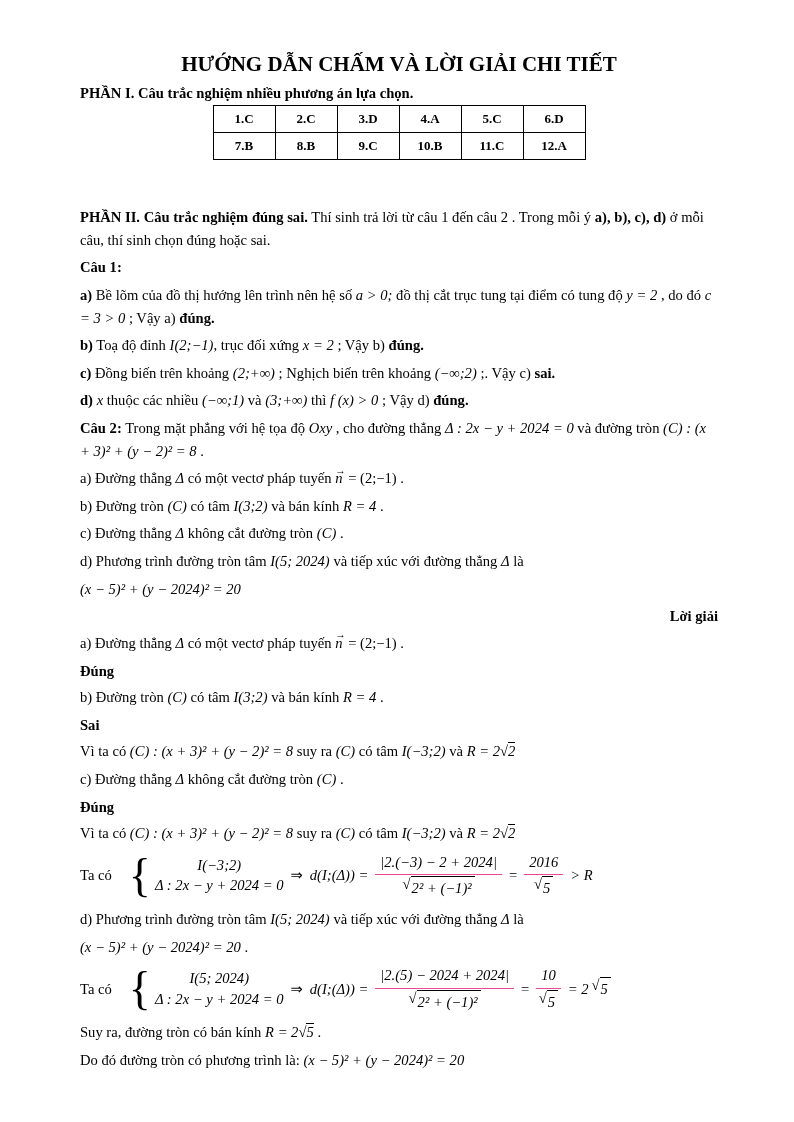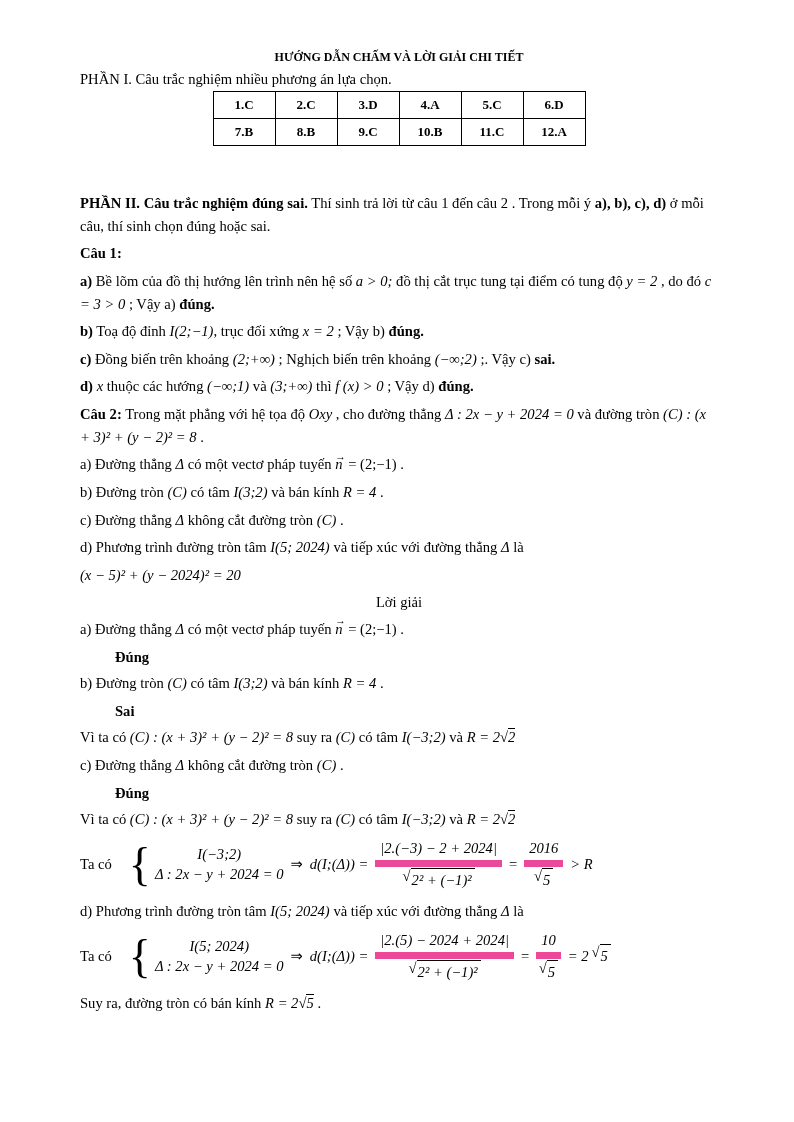--- a/index.html
+++ b/index.html
@@ -10,38 +10,38 @@
     font-family:"Liberation Serif", serif;
     font-size:14.6px; line-height:1.55; color:#000;
   }
   .center { text-align:center; }
   .b { font-weight:bold; }
   .i { font-style:italic; }
   .rad { border-top:1px solid #000; }
   .vec { font-style:italic; position:relative; margin-right:2px; }
   .vec::after { content:"→"; position:absolute; left:0; top:-0.75em; font-size:0.7em; font-style:normal; }
   .para { margin:0 0 4px 0; }
-  .doc-title { font-weight:bold; font-size:12px; margin-bottom:1px; }
-  .p1-heading { font-weight:normal; margin-bottom:1px; }
+  .doc-title { font-weight:bold; font-size:21px; margin-bottom:1px; }
+  .p1-heading { font-weight:bold; margin-bottom:1px; }
   .table-title { font-weight:bold; margin-bottom:2px; }
   table.ans-table { border-collapse:collapse; margin:0 auto 46px auto; }
   table.ans-table td {
     border:1.6px solid #000; width:62px; height:27px;
     text-align:center; font-weight:bold; font-size:13px; padding:1px 4px;
   }
   .part2-intro { margin-bottom:5px; }
   .stmt { margin-bottom:5px; }
-  .verdict { margin-bottom:4px; font-weight:bold;margin-left:35px; }
-  .loigiai { text-align:center; font-weight:normal; margin:2px 0 4px 0; }
+  .verdict { margin-bottom:4px; font-weight:bold; }
+  .loigiai { text-align:right; font-weight:bold; margin:2px 0 4px 0; }
   .formula-row { display:flex; align-items:center; gap:7px; margin:6px 0 8px 0; }
   .cases { display:inline-flex; align-items:center; margin-left:10px; }
   .cases::before { content:"{"; font-size:46px; font-weight:200; line-height:0.9; margin-right:4px; }
   .case-stack { display:inline-flex; flex-direction:column; align-items:center; font-style:italic; line-height:1.4; }
   .frac { display:inline-flex; flex-direction:column; align-items:center; font-style:italic; }
-  .frac .num { padding:0 5px 1px 5px; border-bottom:7px solid #ec4899; white-space:nowrap; }
+  .frac .num { padding:0 5px 1px 5px; border-bottom:1px solid #ec4899; white-space:nowrap; }
   .frac .den { padding-top:1px; display:inline-flex; align-items:flex-start; white-space:nowrap; }
   .sqrtwrap { display:inline-flex; align-items:flex-start; }
   .sqrtwrap::before { content:"√"; font-style:normal; line-height:1.15; }
   .sqrtwrap .rad { padding:0 3px 0 1px; }
 </style>
 </head>
 <body>
 
 <div class="page">
 
@@ -70,21 +70,21 @@
       </tr>
     </tbody>
   </table>
 
   <div class="para part2-intro"><span class="b">PHẦN II. Câu trắc nghiệm đúng sai.</span><span> Thí sinh trả lời từ câu 1 đến câu 2 . Trong mỗi ý </span><span class="b">a), b), c), d)</span><span> ở mỗi câu, thí sinh chọn đúng hoặc sai.</span></div>
 
   <div class="para stmt"><span class="b">Câu 1:</span></div>
   <div class="para stmt"><span class="b">a)</span><span> Bề lõm của đồ thị hướng lên trình nên hệ số </span><span class="i">a &gt; 0;</span><span> đồ thị cắt trục tung tại điểm có tung độ </span><span class="i">y = 2</span><span> , do đó </span><span class="i">c = 3 &gt; 0</span><span> ; Vậy a) </span><span class="b">đúng.</span></div>
   <div class="para stmt"><span class="b">b)</span><span> Toạ độ đỉnh </span><span class="i">I(2;−1)</span><span>, trục đối xứng </span><span class="i">x = 2</span><span> ; Vậy b) </span><span class="b">đúng.</span></div>
   <div class="para stmt"><span class="b">c)</span><span> Đồng biến trên khoảng </span><span class="i">(2;+∞)</span><span> ; Nghịch biến trên khoảng </span><span class="i">(−∞;2)</span><span> ;. Vậy c) </span><span class="b">sai.</span></div>
-  <div class="para stmt"><span class="b">d) </span><span class="i">x</span><span> thuộc các hướng </span><span class="i">(−∞;1)</span><span> và </span><span class="i">(3;+∞)</span><span> thì </span><span class="i">f (x) &gt; 0</span><span> ; Vậy d) </span><span class="b">đúng.</span></div>
+  <div class="para stmt"><span class="b">d) </span><span class="i">x</span><span> thuộc các nhiều </span><span class="i">(−∞;1)</span><span> và </span><span class="i">(3;+∞)</span><span> thì </span><span class="i">f (x) &gt; 0</span><span> ; Vậy d) </span><span class="b">đúng.</span></div>
 
   <div class="para stmt"><span class="b">Câu 2:</span><span> Trong mặt phẳng với hệ tọa độ </span><span class="i">Oxy</span><span> , cho đường thẳng </span><span class="i">Δ : 2x − y + 2024 = 0</span><span> và đường tròn </span><span class="i">(C) : (x + 3)² + (y − 2)² = 8</span><span> .</span></div>
   <div class="para stmt"><span>a) Đường thẳng </span><span class="i">Δ</span><span> có một vectơ pháp tuyến </span><span class="vec">n</span><span> = (2;−1) .</span></div>
   <div class="para stmt"><span>b) Đường tròn </span><span class="i">(C)</span><span> có tâm </span><span class="i">I(3;2)</span><span> và bán kính </span><span class="i">R = 4</span><span> .</span></div>
   <div class="para stmt"><span>c) Đường thẳng </span><span class="i">Δ</span><span> không cắt đường tròn </span><span class="i">(C)</span><span> .</span></div>
   <div class="para stmt"><span>d) Phương trình đường tròn tâm </span><span class="i">I(5; 2024)</span><span> và tiếp xúc với đường thẳng </span><span class="i">Δ</span><span> là</span></div>
   <div class="para stmt"><span class="i">(x − 5)² + (y − 2024)² = 20</span></div>
 
   <div class="para loigiai">Lời giải</div>
 
@@ -121,20 +121,21 @@
       <span class="den">
         <span class="sqrtwrap">
           <span class="rad">5</span>
         </span>
       </span>
     </span>
     <span class="i">&gt; R</span>
   </div>
 
   <div class="para stmt"><span>d) Phương trình đường tròn tâm </span><span class="i">I(5; 2024)</span><span> và tiếp xúc với đường thẳng </span><span class="i">Δ</span><span> là</span></div>
+  <div class="para stmt"><span class="i">(x − 5)² + (y − 2024)² = 20</span><span> .</span></div>
 
   <div class="formula-row">
     <span>Ta có</span>
     <span class="cases">
       <span class="case-stack">
         <span>I(5; 2024)</span>
         <span>Δ : 2x − y + 2024 = 0</span>
       </span>
     </span>
     <span>⇒</span>
@@ -156,16 +157,17 @@
         </span>
       </span>
     </span>
     <span class="i">= 2</span>
     <span class="sqrtwrap i" style="margin-left:-4px">
       <span class="rad">5</span>
     </span>
   </div>
 
   <div class="para stmt"><span>Suy ra, đường tròn có bán kính </span><span class="i">R = 2</span><span class="i">√</span><span class="i rad">5</span><span> .</span></div>
+  <div class="para stmt"><span>Do đó đường tròn có phương trình là: </span><span class="i">(x − 5)² + (y − 2024)² = 20</span></div>
 
   <div class="para stmt"></div>
 
 </div>
 
 </body></html>

